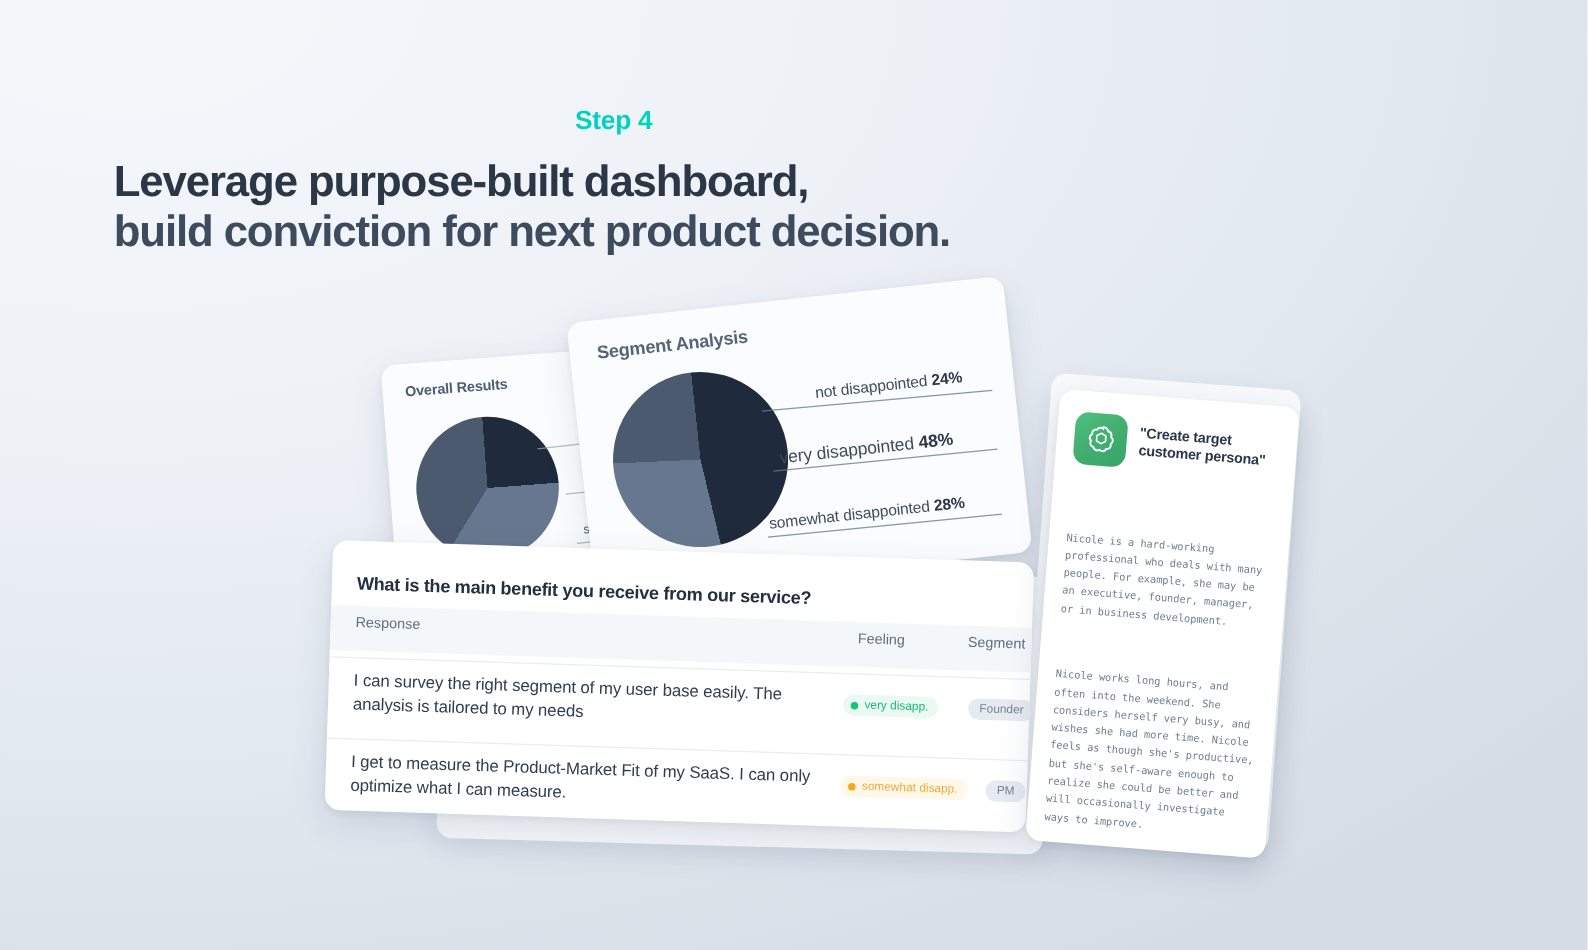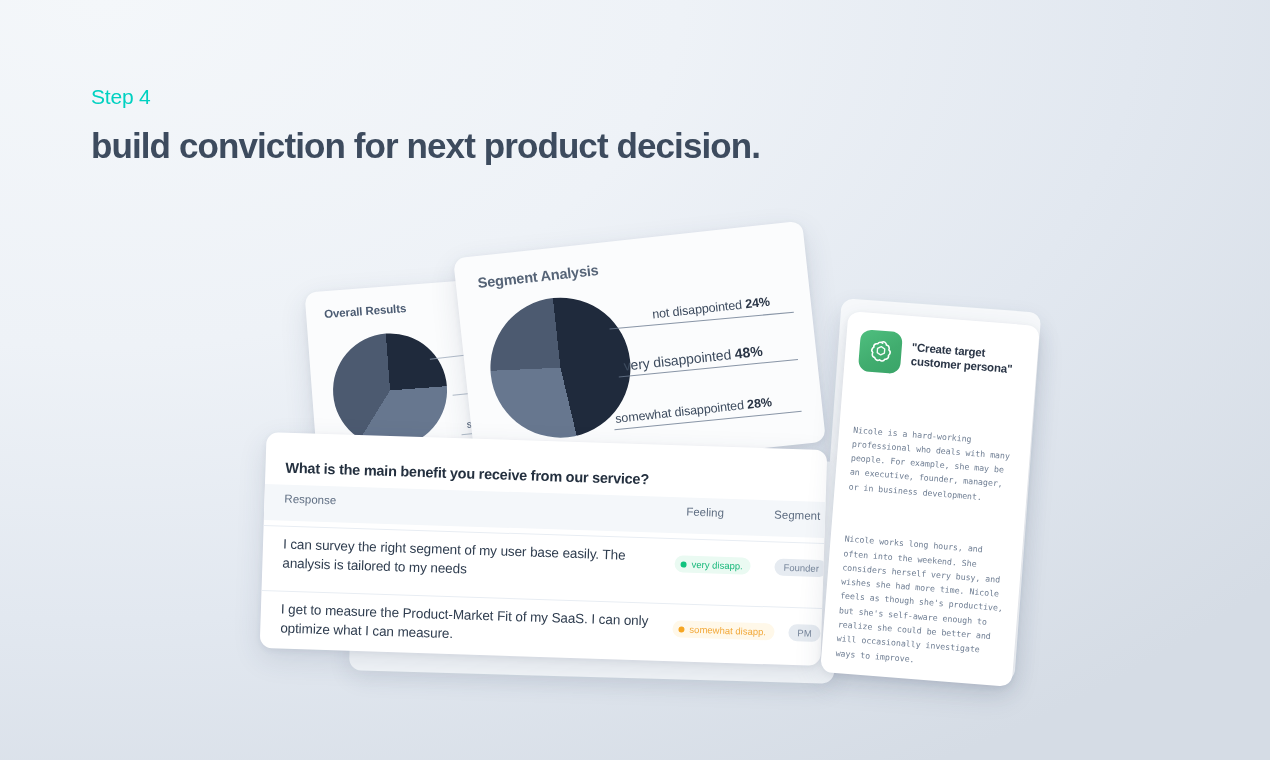--- a/index.html
+++ b/index.html
@@ -19,24 +19,25 @@
 
   
   .heading {
     position: absolute;
     left: 91px;
     top: 84px;
     width: 800px;
   }
   .step-label {
     font-size: 21px;
-    font-weight: normal;
+    font-weight: bold;
     color: #00d1c1;
     letter-spacing: -0.2px;
     line-height: 1.2;
+    text-align: center;
   }
   .title-block {
     margin-top: 17px;
     font-size: 35px;
     letter-spacing: -0.9px;
     color: #2e3a4e;
     line-height: 1.14;
   }
   .title-line-1 { font-weight: bold; color: #2b3647; display: block; }
   .title-line-2 { font-weight: bold; color: #3d4b5e; display: block; }
@@ -265,20 +266,21 @@
     white-space: pre-wrap;
   }
   .persona-body p + p { margin-top: 10px; }
 </style>
 </head>
 <body>
 
 <div class="heading">
   <div class="step-label">Step 4</div>
   <div class="title-block">
+    <span class="title-line-1">Leverage purpose-built dashboard,</span>
     <span class="title-line-2">build conviction for next product decision.</span>
   </div>
 </div>
 
 <div class="stage">
 
   <div class="card ghost" id="ghost-behind-persona"></div>
   <div class="card ghost" id="ghost-behind-table"></div>
 
   <div class="card" id="card-overall">

